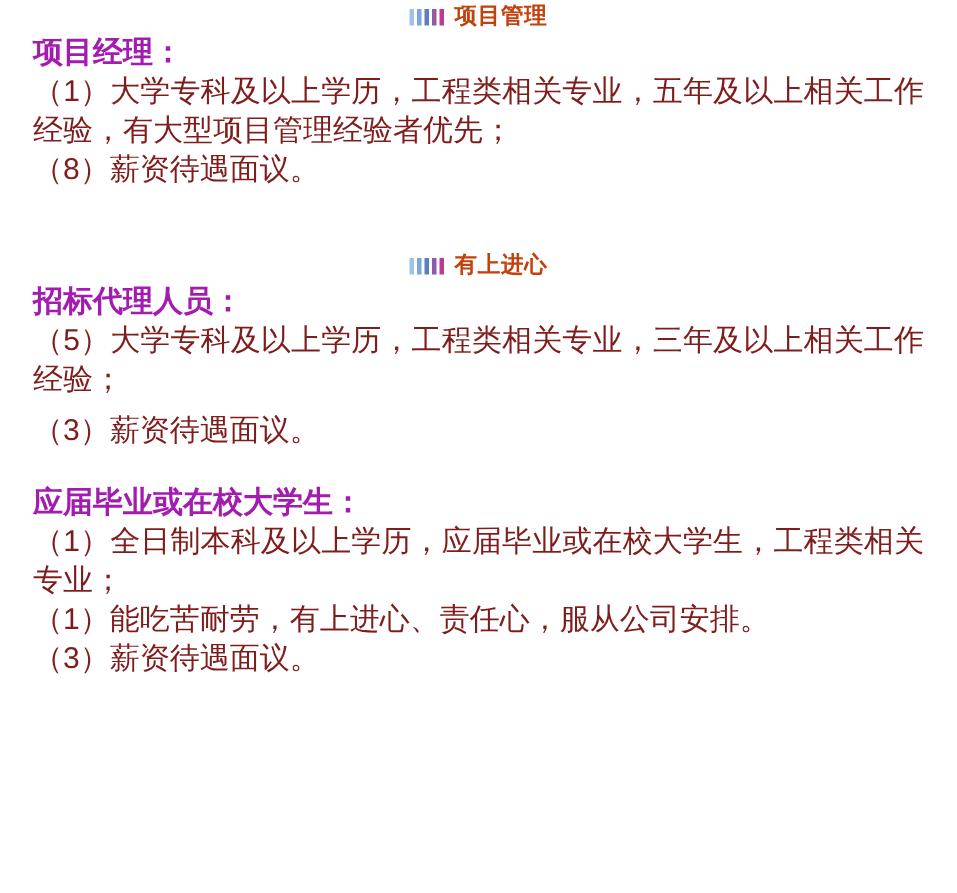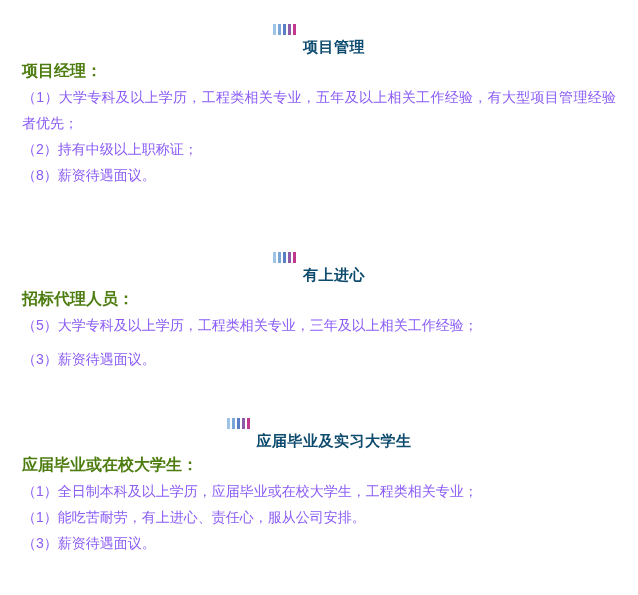--- a/index.html
+++ b/index.html
@@ -28,52 +28,51 @@
     display: flex;
     align-items: center;
     justify-content: center;
     gap: 7px;
     margin: 0;
     padding: 0;
   }
   .sec-head-title {
     font-size: 15px;
     font-weight: bold;
-    color: #0c4a6e;
+    color: #c2410c;
     letter-spacing: 0.5px;
     line-height: 22px;
-    margin-top: 36px;
   }
   .bars {
     display: inline-flex;
     align-items: flex-end;
     gap: 2px;
     height: 12px;
   }
   .bars i {
     display: block;
     width: 3px;
     height: 11px;
   }
   .bars i:nth-child(1) { background: #9dc3e6; }
   .bars i:nth-child(2) { background: #7aa6d8; }
   .bars i:nth-child(3) { background: #5b7fc4; }
   .bars i:nth-child(4) { background: #8e5ba8; }
   .bars i:nth-child(5) { background: #c0398f; }
 
   .role {
-    font-size: 16px;
+    font-size: 20px;
     font-weight: bold;
-    color: #4d7c0f;
+    color: #a21caf;
     line-height: 26px;
     margin: 0;
   }
   .item {
-    font-size: 14px;
-    color: #8b5cf6;
+    font-size: 20px;
+    color: #7f1d1d;
     line-height: 26px;
     margin: 0;
     text-align: justify;
   }
   .gap-lg { height: 40px; }
   .gap-md { height: 22px; }
   .gap-sm { height: 8px; }
 </style>
 </head>
 <body>
@@ -86,21 +85,20 @@
         <i></i>
           <i></i>
           <i></i>
           <i></i>
           <i></i>
       </span>
       <span class="sec-head-title">项目管理</span>
     </div>
     <div class="role">项目经理：</div>
     <div class="item">（1）大学专科及以上学历，工程类相关专业，五年及以上相关工作经验，有大型项目管理经验者优先；</div>
-    <div class="item">（2）持有中级以上职称证；</div>
     <div class="item">（8）薪资待遇面议。</div>
   </div>
 
   <div class="gap-lg"></div>
 
   <div class="section">
     <div class="sec-head">
       <span class="bars">
         <i></i>
           <i></i>
@@ -112,29 +110,19 @@
     </div>
     <div class="role">招标代理人员：</div>
     <div class="item">（5）大学专科及以上学历，工程类相关专业，三年及以上相关工作经验；</div>
     <div class="gap-sm"></div>
     <div class="item">（3）薪资待遇面议。</div>
   </div>
 
   <div class="gap-md"></div>
 
   <div class="section">
-    <div class="sec-head">
-      <span class="bars">
-        <i></i>
-          <i></i>
-          <i></i>
-          <i></i>
-          <i></i>
-      </span>
-      <span class="sec-head-title">应届毕业及实习大学生</span>
-    </div>
     <div class="role">应届毕业或在校大学生：</div>
     <div class="item">（1）全日制本科及以上学历，应届毕业或在校大学生，工程类相关专业；</div>
     <div class="item">（1）能吃苦耐劳，有上进心、责任心，服从公司安排。</div>
     <div class="item">（3）薪资待遇面议。</div>
   </div>
 
 </div>
 
 </body></html>

